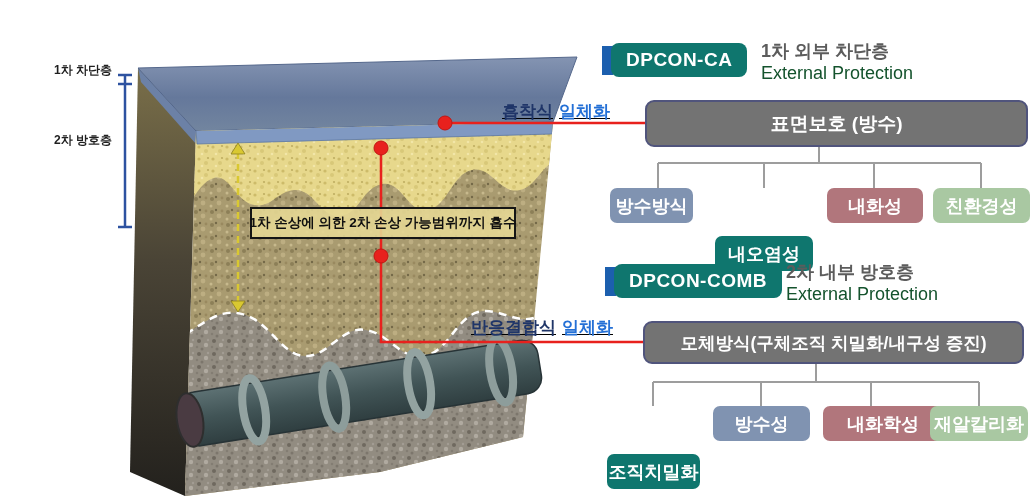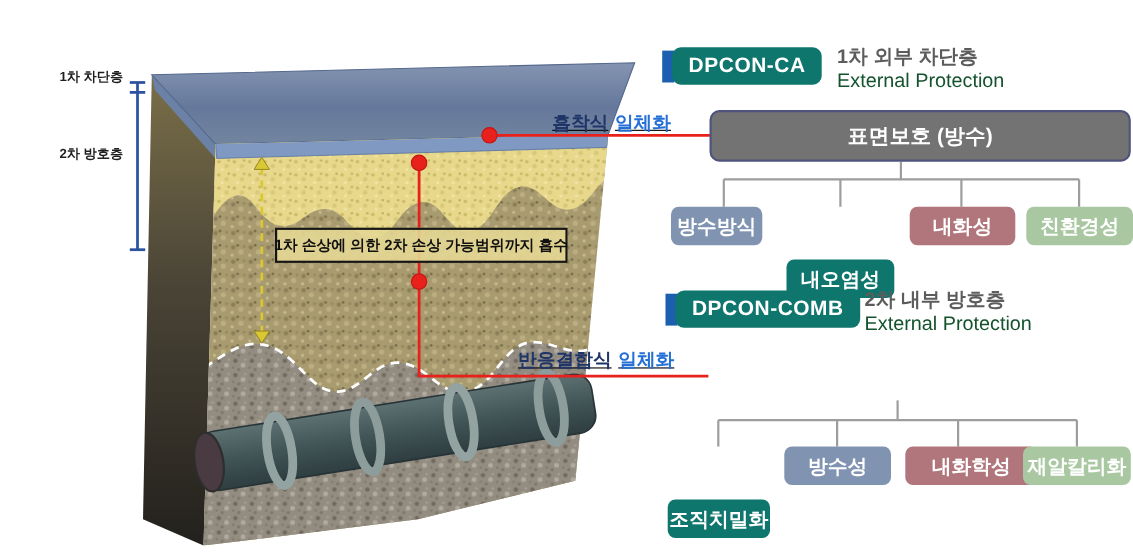--- a/index.html
+++ b/index.html
@@ -194,19 +194,20 @@
 
   <div class="badge" style="left:605px;top:264px;">
     <div class="bar"></div>
     <div class="pill">DPCON-COMB</div>
   </div>
   <div class="hgroup" style="left:786px;top:262px;">
     <div class="hko">2차 내부 방호층</div>
     <div class="hen">External Protection</div>
   </div>
 
+  <div class="mainbox" style="left:643px;top:321px;width:381px;height:43px;font-size:17.5px;">모체방식(구체조직 치밀화/내구성 증진)</div>
 
   <div class="fbox f-gray" style="left:607px;top:406px;width:93px;">조직치밀화</div>
   <div class="fbox f-blue" style="left:713px;top:406px;width:97px;">방수성</div>
   <div class="fbox f-red" style="left:823px;top:406px;width:120px;">내화학성</div>
   <div class="fbox f-green" style="left:930px;top:406px;width:98px;">재알칼리화</div>
 
 </div>
 
 </body></html>

